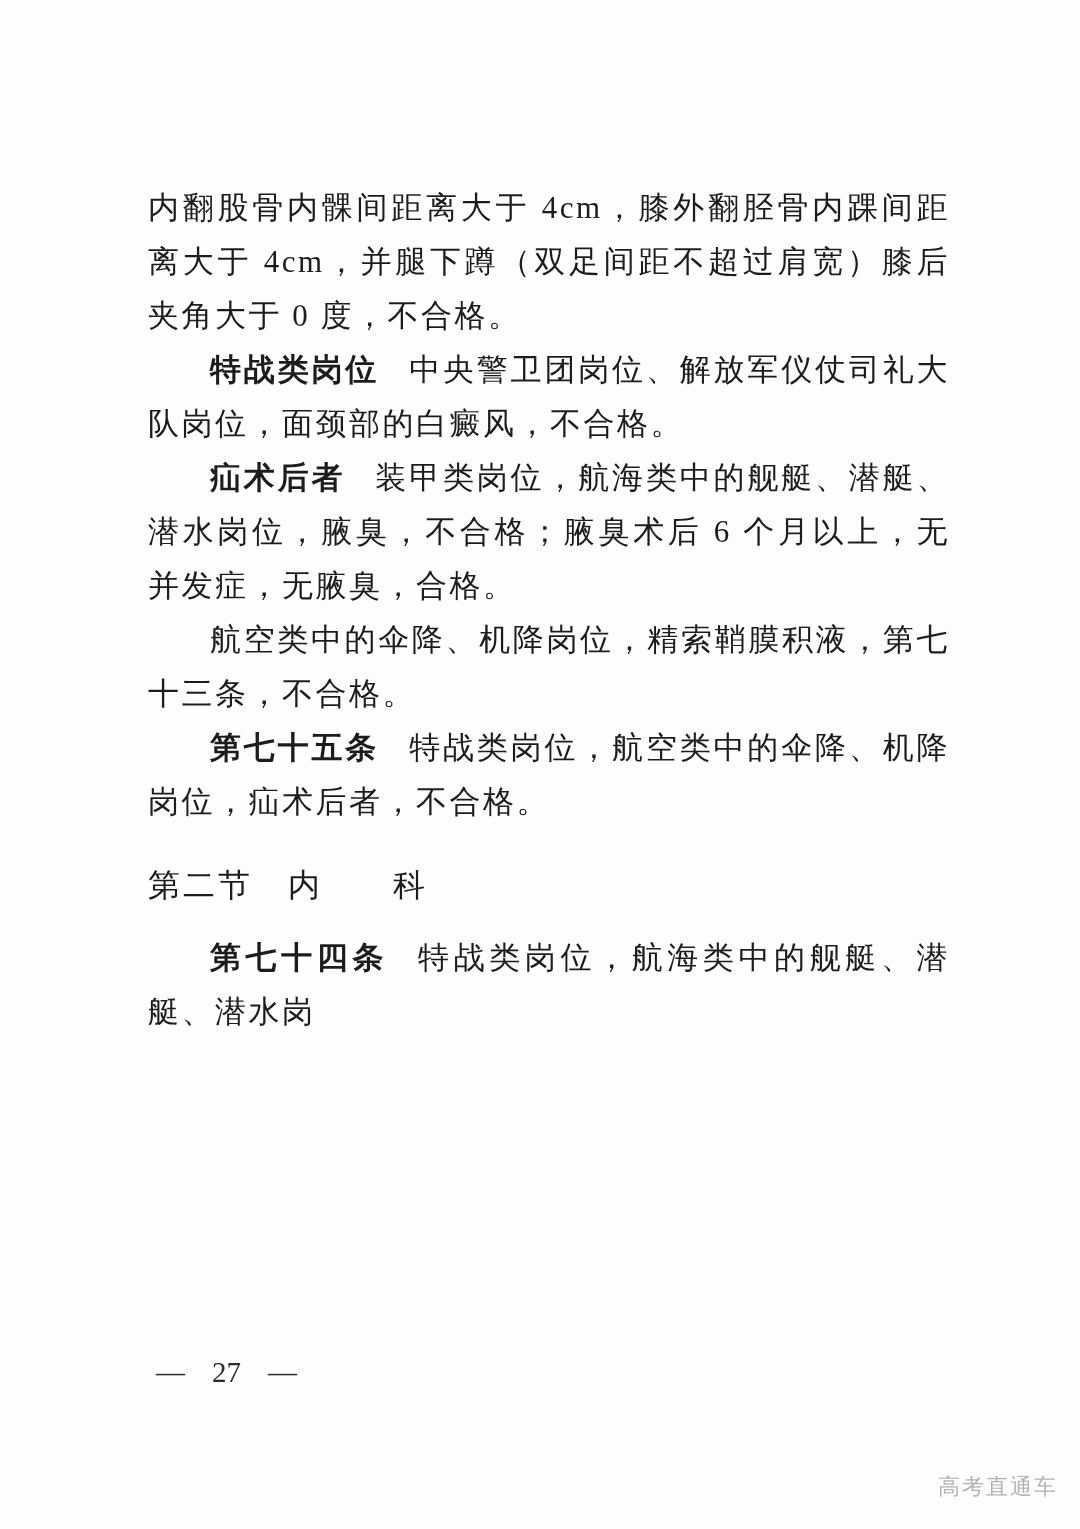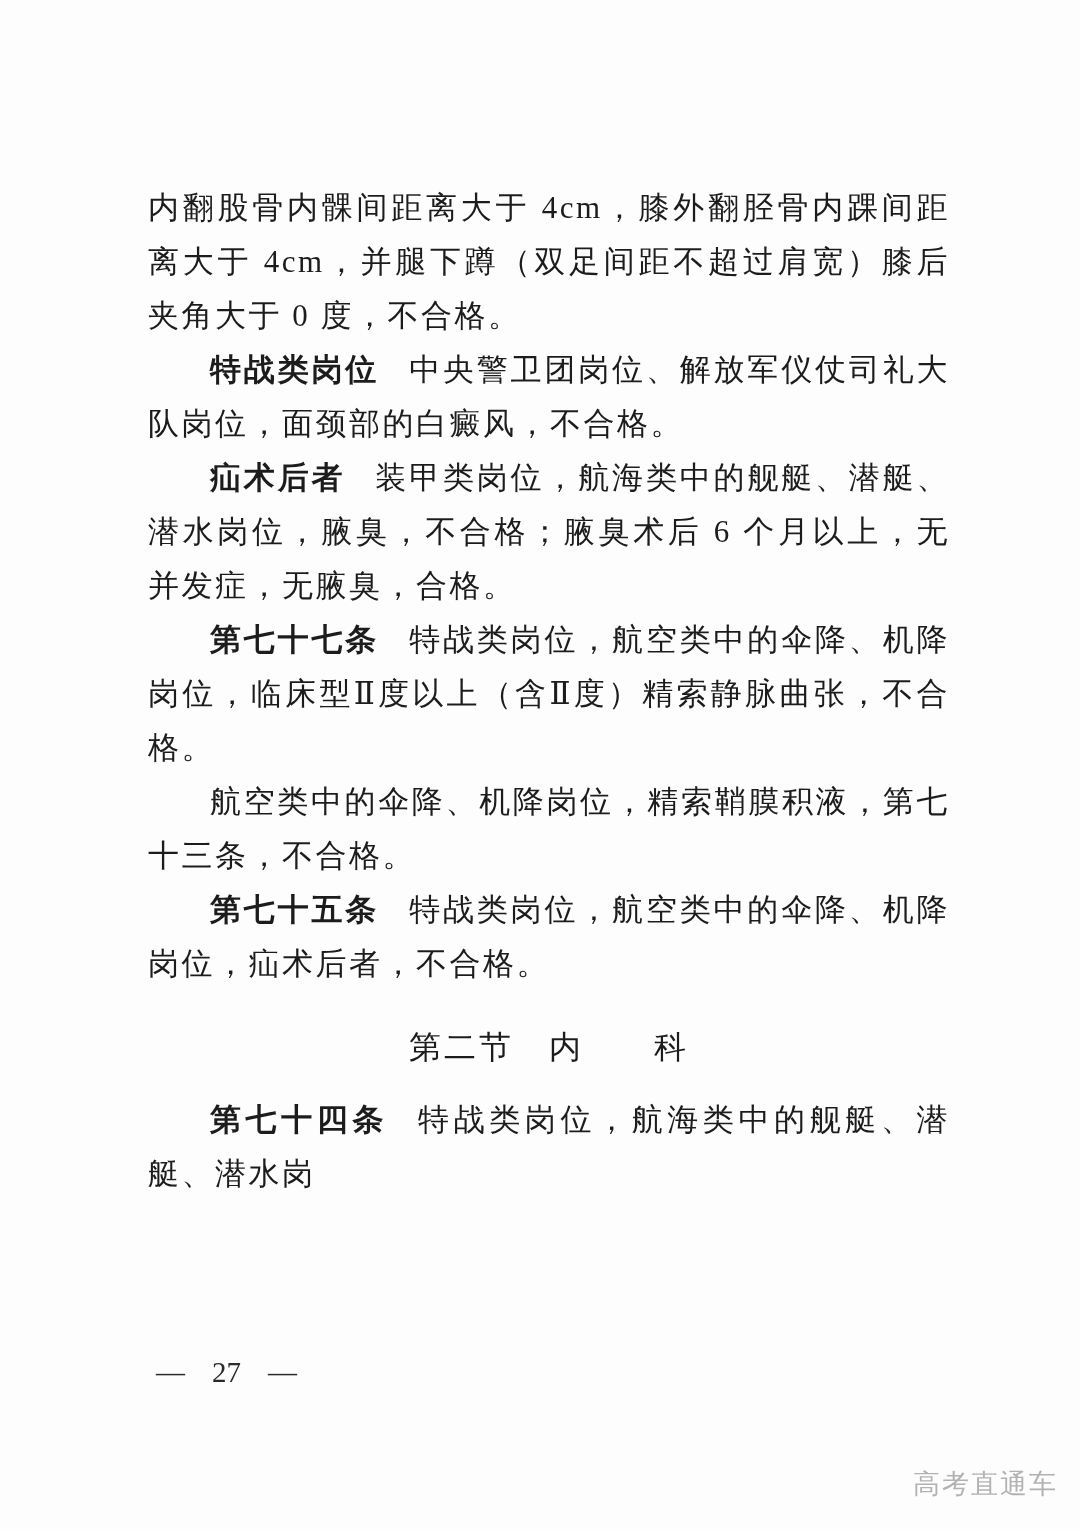--- a/index.html
+++ b/index.html
@@ -35,21 +35,21 @@
     text-indent: 2em;
   }
   .article-no {
     font-weight: 700;
     padding-right: 30px;
   }
   .section-heading {
     font-size: 32px;
     line-height: 54px;
     letter-spacing: 3px;
-    text-align: center;
+    text-align: left;
     margin: 29px 0 19px 0;
     color: #1c1c1c;
     font-weight: 400;
   }
   .page-number {
     position: absolute;
     left: 156px;
     top: 1356px;
     display: flex;
     align-items: center;
@@ -57,37 +57,36 @@
     font-size: 29px;
     color: #2b2b2b;
   }
   .page-number .dash {
     letter-spacing: 0;
   }
   .watermark {
     position: absolute;
     right: 22px;
     bottom: 27px;
-    font-size: 27px;
+    font-size: 22px;
     letter-spacing: 2px;
     color: #b2b2b2;
     text-shadow: 1px 1px 0 #ffffff;
     font-family: "Liberation Sans", "DejaVu Sans", sans-serif;
   }
 </style>
 </head>
 <body>
 
 <div class="page">
 
   <div class="content">
       <p class="para"><span>内翻股骨内髁间距离大于 4cm，膝外翻胫骨内踝间距离大于 4cm，并腿下蹲（双足间距不超过肩宽）膝后夹角大于 0 度，不合格。</span></p>
       <p class="para indent"><span class="article-no">特战类岗位</span><span>中央警卫团岗位、解放军仪仗司礼大队岗位，面颈部的白癜风，不合格。</span></p>
       <p class="para indent"><span class="article-no">疝术后者</span><span>装甲类岗位，航海类中的舰艇、潜艇、潜水岗位，腋臭，不合格；腋臭术后 6 个月以上，无并发症，无腋臭，合格。</span></p>
-      <p class="para indent"><span class="article-no">第七十七条</span><span>特战类岗位，航空类中的伞降、机降岗位，临床型Ⅱ度以上（含Ⅱ度）精索静脉曲张，不合格。</span></p>
       <p class="para indent"><span>航空类中的伞降、机降岗位，精索鞘膜积液，第七十三条，不合格。</span></p>
       <p class="para indent"><span class="article-no">第七十五条</span><span>特战类岗位，航空类中的伞降、机降岗位，疝术后者，不合格。</span></p>
       <div class="section-heading">第二节　内　　科</div>
       <p class="para indent"><span class="article-no">第七十四条</span><span>特战类岗位，航海类中的舰艇、潜艇、潜水岗</span></p>
     </div>
 
   <div class="page-number">
     <span class="dash">—</span>
     <span class="num">27</span>
     <span class="dash">—</span>

